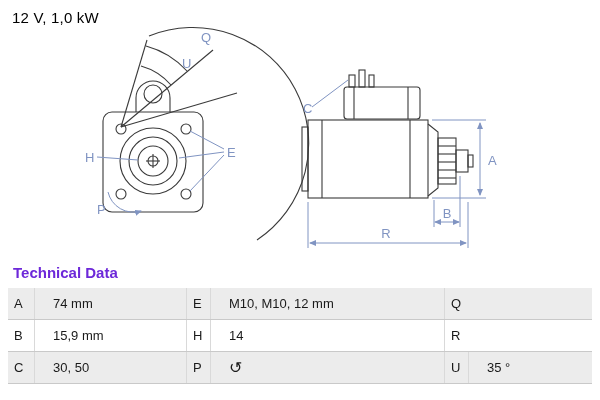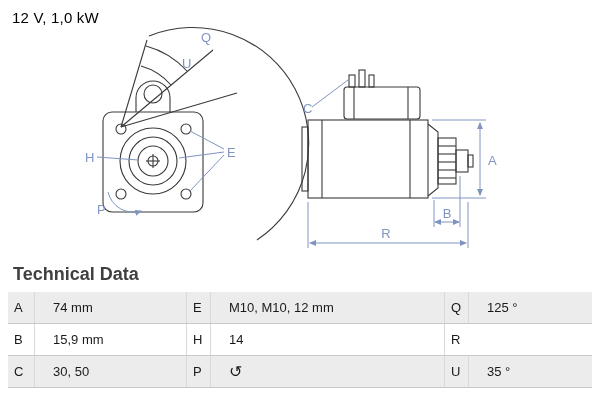--- a/index.html
+++ b/index.html
@@ -5,21 +5,21 @@
   * { margin:0; padding:0; box-sizing:border-box; }
   html,body { background:#fff; }
   body { font-family:"Liberation Sans", sans-serif; color:#111; }
   .page { position:relative; width:600px; height:400px; background:#fff; overflow:hidden; }
 
   .rating { position:absolute; left:12px; top:9px; font-size:15px; color:#000; letter-spacing:0.2px; }
 
   .drawing { position:absolute; left:0; top:0; width:600px; height:268px; }
 
   .tech { position:absolute; left:8px; right:8px; top:264px; }
-  .tech-title { font-size:18px; font-weight:bold; color:#404040; padding-left:5px; margin-bottom:7px; }
+  .tech-title { font-size:15px; font-weight:bold; color:#6d28d9; padding-left:5px; margin-bottom:7px; }
   .trow { display:grid; grid-template-columns:26px 152px 24px 234px 24px 1fr; border-bottom:1px solid #c9c9c9; }
   .trow:first-of-type { border-top:1px solid #c9c9c9; }
   .trow.odd { background:#ececec; }
   .trow.even { background:#ffffff; }
   .cell { height:31px; line-height:31px; font-size:13px; color:#1a1a1a; white-space:nowrap; overflow:hidden; }
   .cell + .cell { border-left:1px solid #d9d9d9; }
   .kcell { padding-left:6px; }
   .vcell { padding-left:18px; }
   .rot { font-size:16px; }
 
@@ -120,21 +120,20 @@
 
   <div class="tech">
     <div class="tech-title">Technical Data</div>
 
     <div class="trow odd">
       <div class="cell kcell">A</div>
       <div class="cell vcell">74 mm</div>
       <div class="cell kcell">E</div>
       <div class="cell vcell">M10, M10, 12 mm</div>
       <div class="cell kcell">Q</div>
-      <div class="cell vcell">125 °</div>
     </div>
 
     <div class="trow even">
       <div class="cell kcell">B</div>
       <div class="cell vcell">15,9 mm</div>
       <div class="cell kcell">H</div>
       <div class="cell vcell">14</div>
       <div class="cell kcell">R</div>
     </div>
 

